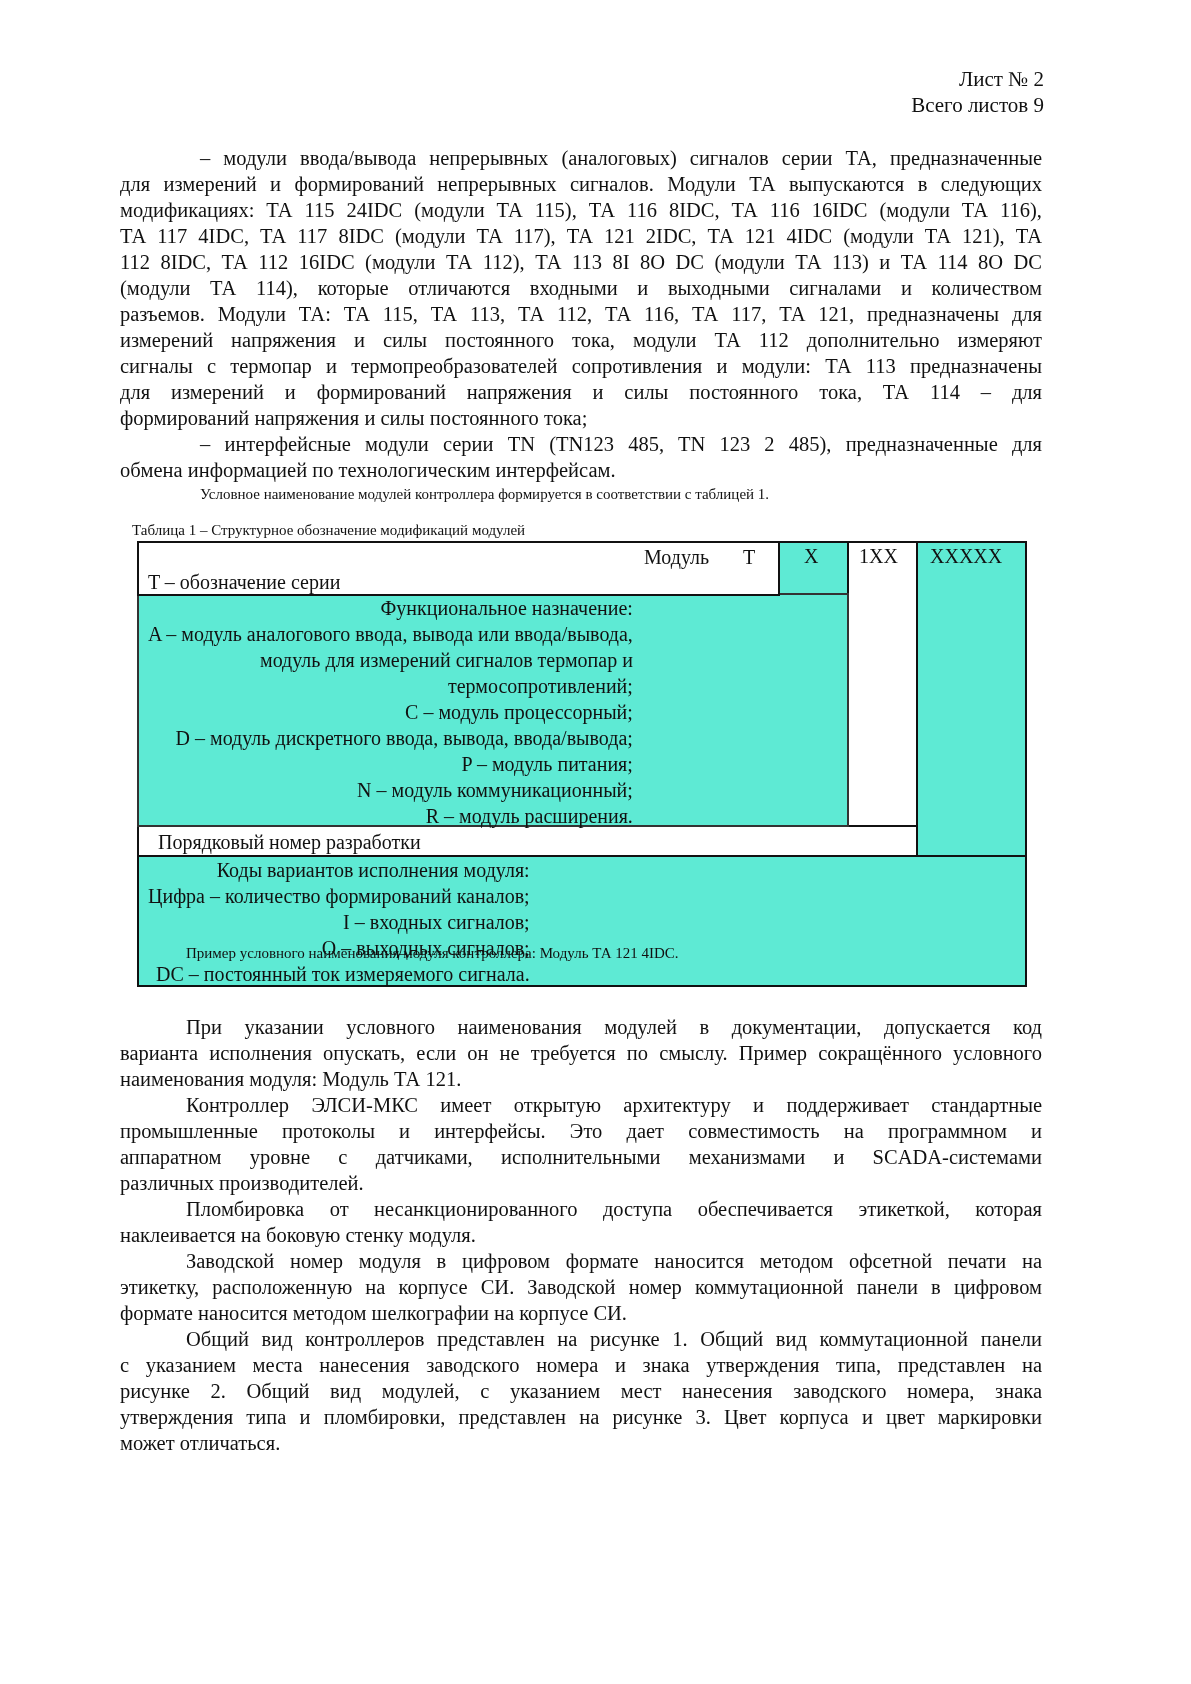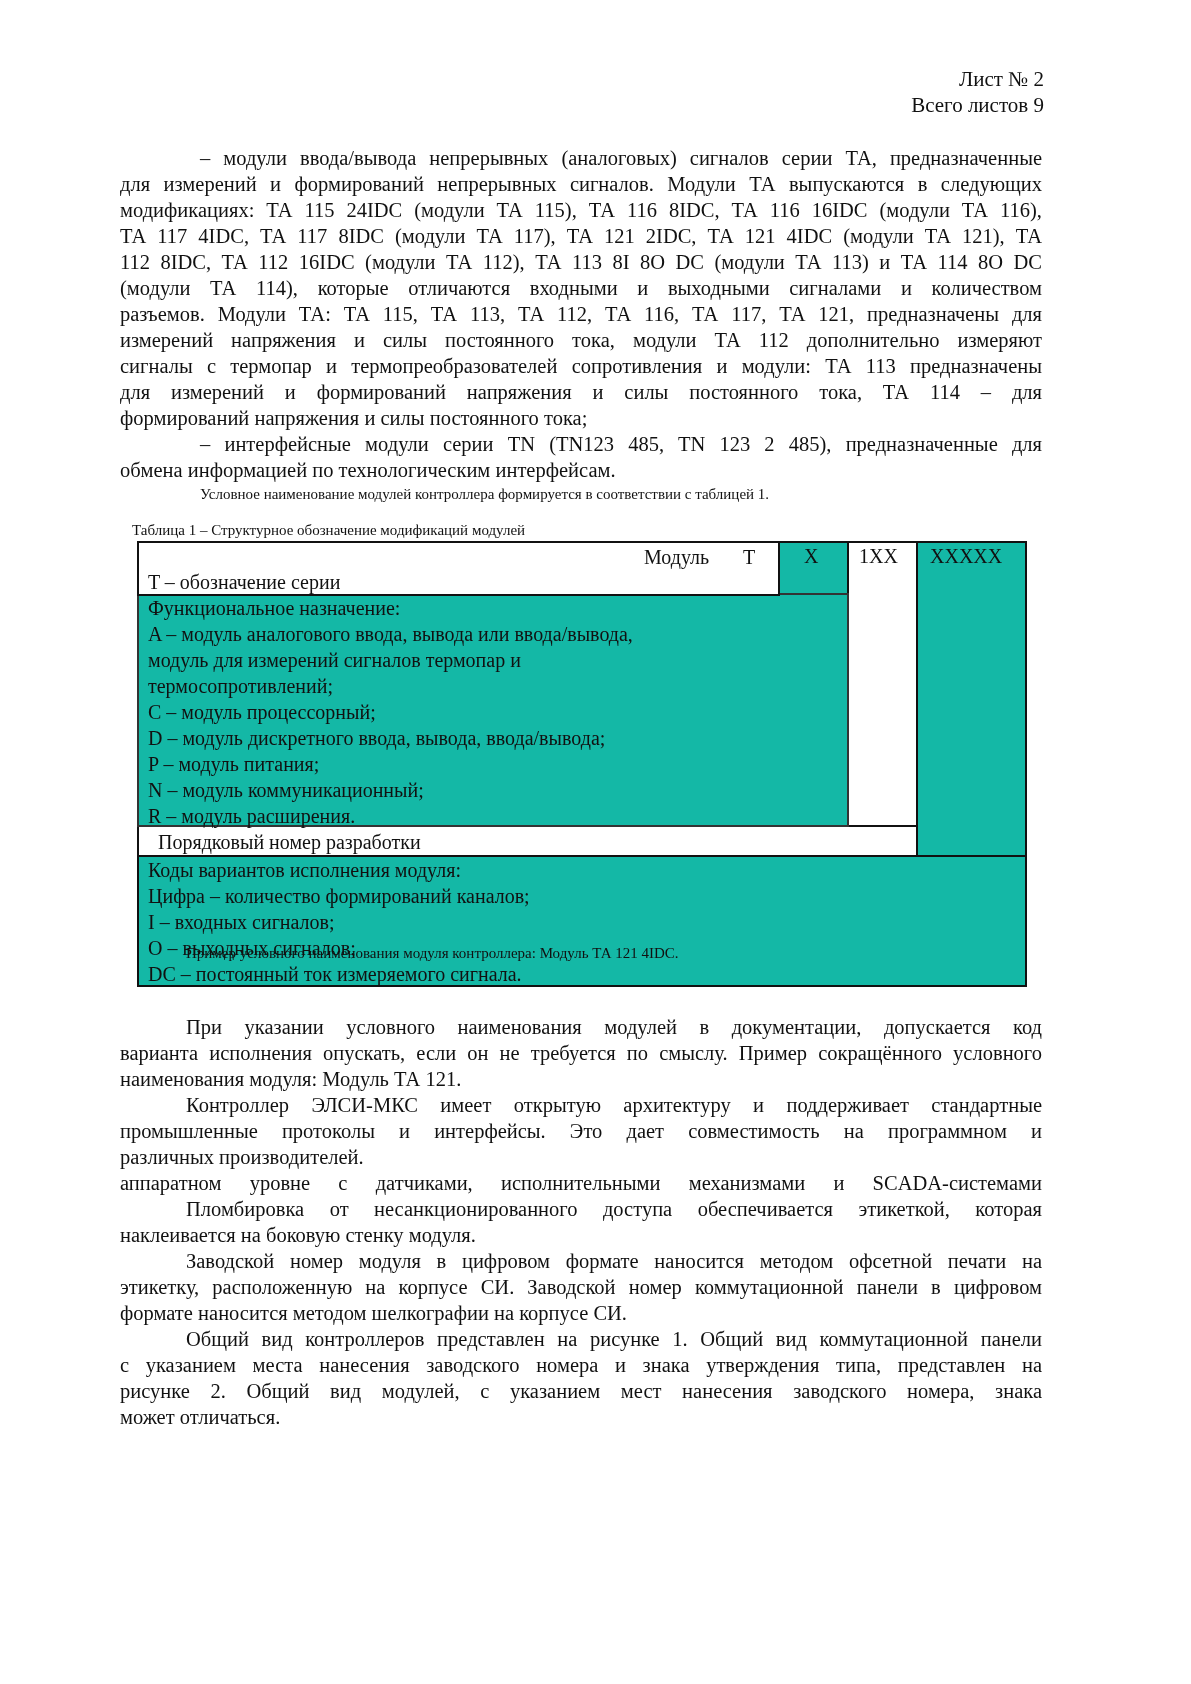--- a/index.html
+++ b/index.html
@@ -3,21 +3,21 @@
 <meta charset="utf-8">
 <style>
   html, body { margin:0; padding:0; background:#ffffff; }
   body { width:1191px; height:1684px; position:relative; font-family:"Liberation Serif", "DejaVu Serif", serif; color:#111; }
   .hdr { position:absolute; right:147px; text-align:right; font-size:21px; line-height:26px; }
   .p { position:absolute; left:120px; width:922px; font-size:20.5px; line-height:26px; text-align:justify; }
   .p .ln { display:block; text-align:justify; text-align-last:justify; white-space:nowrap; }
   .p .ln.last { text-align-last:left; }
   .abs { position:absolute; font-size:15px; line-height:26px; white-space:nowrap; }
   .box { position:absolute; box-sizing:border-box; }
-  .gray { background:#14b8a6; }
+  .gray { background:#5eead4;text-align:right; }
   .white { background:#ffffff; }
   .cell-txt { position:absolute; font-size:20px; line-height:26px; white-space:nowrap; }
   .tline { display:block; }
 </style>
 </head>
 <body>
 
 <div class="hdr" style="top:66px;">
   <div>Лист № 2</div>
   <div>Всего листов 9</div>
@@ -91,24 +91,25 @@
 </div>
 
 <div class="abs" style="top:940px; left:186px;">Пример условного наименования модуля контроллера: Модуль ТА 121 4IDC.</div>
 
 <div class="p" style="top:1014px;">
   <span class="ln" style="padding-left:66px;">При указании условного наименования модулей в документации, допускается код</span>
   <span class="ln">варианта исполнения опускать, если он не требуется по смыслу. Пример сокращённого условного</span>
   <span class="ln last">наименования модуля: Модуль ТА 121.</span>
   <span class="ln" style="padding-left:66px;">Контроллер ЭЛСИ-МКС имеет открытую архитектуру и поддерживает стандартные</span>
   <span class="ln">промышленные протоколы и интерфейсы. Это дает совместимость на программном и</span>
+  <span class="ln">аппаратном уровне с датчиками, исполнительными механизмами и SCADA-системами</span>
   <span class="ln last">различных производителей.</span>
-  <span class="ln">аппаратном уровне с датчиками, исполнительными механизмами и SCADA-системами</span>
   <span class="ln" style="padding-left:66px;">Пломбировка от несанкционированного доступа обеспечивается этикеткой, которая</span>
   <span class="ln last">наклеивается на боковую стенку модуля.</span>
   <span class="ln" style="padding-left:66px;">Заводской номер модуля в цифровом формате наносится методом офсетной печати на</span>
   <span class="ln">этикетку, расположенную на корпусе СИ. Заводской номер коммутационной панели в цифровом</span>
   <span class="ln last">формате наносится методом шелкографии на корпусе СИ.</span>
   <span class="ln" style="padding-left:66px;">Общий вид контроллеров представлен на рисунке 1. Общий вид коммутационной панели</span>
   <span class="ln">с указанием места нанесения заводского номера и знака утверждения типа, представлен на</span>
   <span class="ln">рисунке 2. Общий вид модулей, с указанием мест нанесения заводского номера, знака</span>
+  <span class="ln">утверждения типа и пломбировки, представлен на рисунке 3. Цвет корпуса и цвет маркировки</span>
   <span class="ln last">может отличаться.</span>
 </div>
 
 </body></html>

